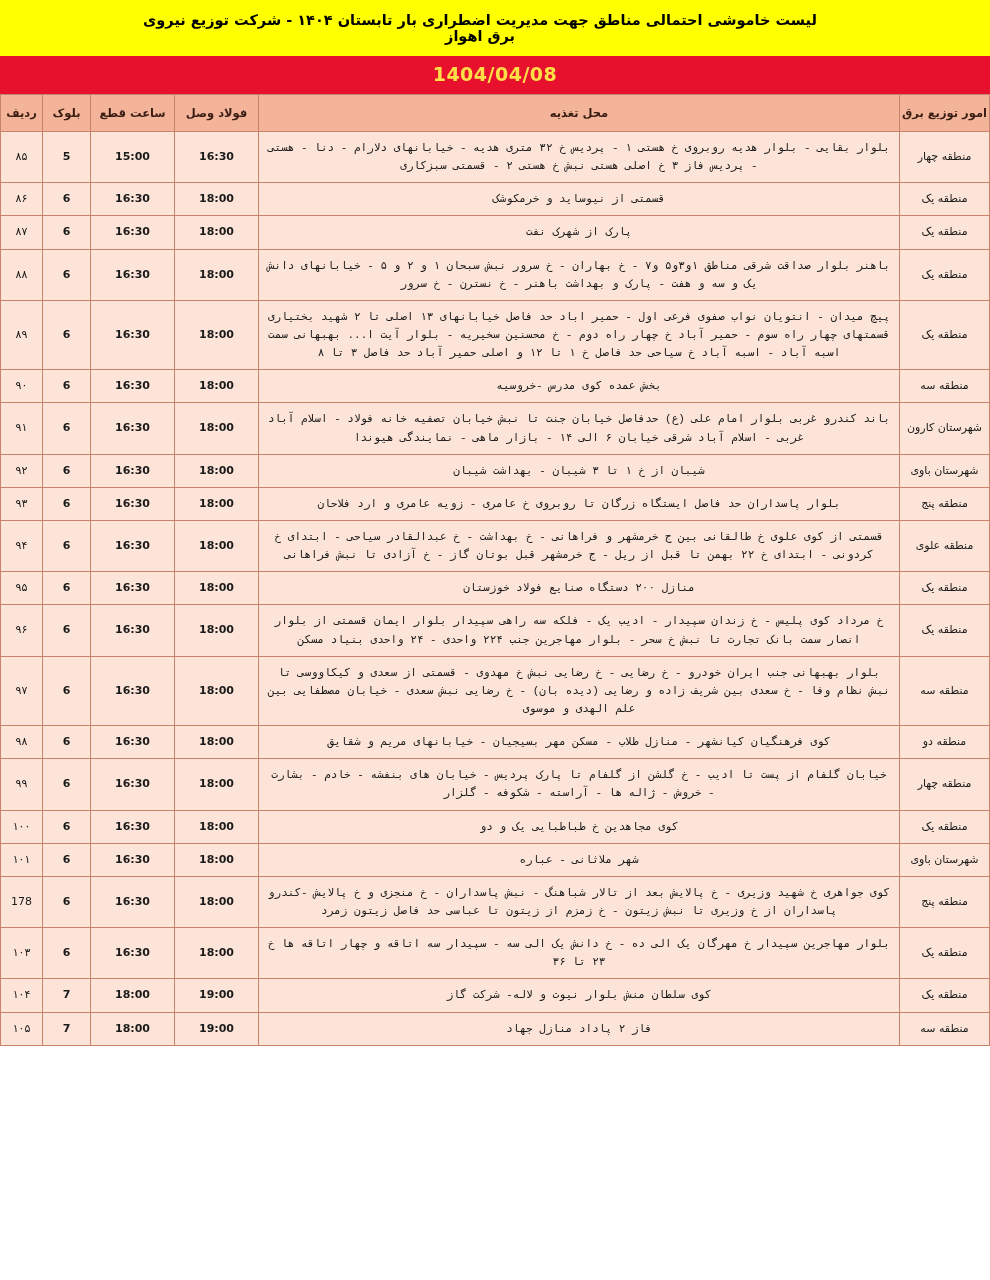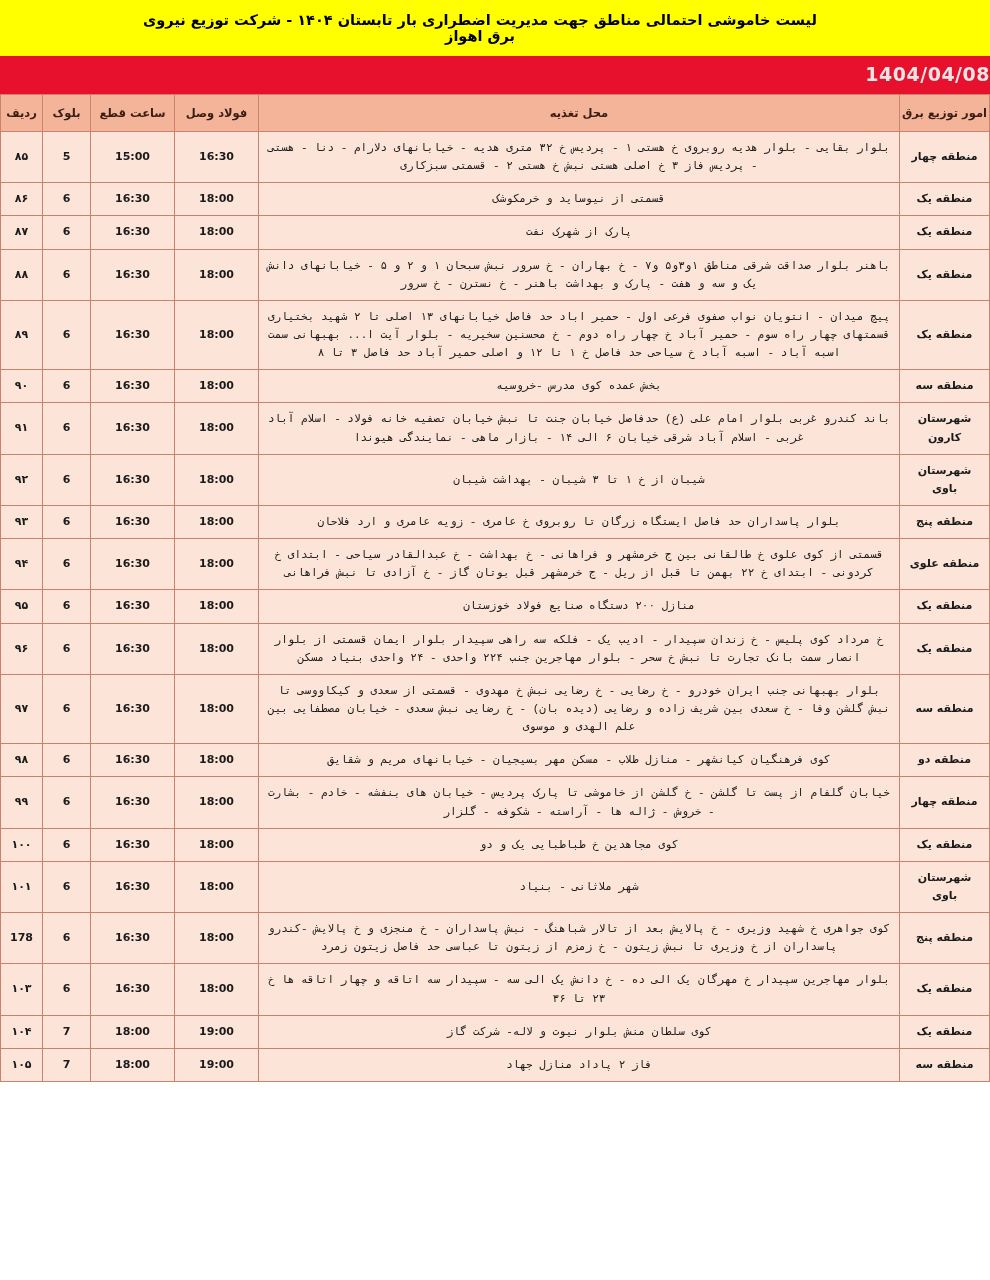--- a/index.html
+++ b/index.html
@@ -41,21 +41,22 @@
     text-align: center;
   }
   .title-right {
     background: #ffff00;
     width: 120px;
     flex: 0 0 120px;
   }
   
   .date-bar {
     background: #e8112d;
-    color: #e5e5e5;
+    color: #fde047;
+    text-align: center;
     font-size: 19px;
     font-weight: bold;
     padding: 7px 0 9px 0;
     letter-spacing: 0.5px;
   }
   
   table.outage {
     border-collapse: collapse;
     width: 990px;
     table-layout: fixed;
@@ -75,21 +76,21 @@
     height: 24px;
   }
   table.outage tbody td {
     background: #fce4d8;
     padding: 7px 6px;
     font-size: 11px;
     line-height: 1.65;
     color: #1a1a1a;
   }
   td.col-area {
-    font-weight: bold;
+    font-weight: normal;
     font-size: 11.5px;
     width: 90px;
     margin-top: 12px;
   }
   td.col-feed {
     text-align: center;
     padding: 8px 12px;
     font-size: 10.5px;
     font-family: Liberation Mono, monospace;
   }
@@ -98,21 +99,21 @@
     font-size: 13px;
     width: 84px;
     margin-left: 40px;
   }
   td.col-block {
     font-weight: bold;
     font-size: 13px;
     width: 48px;
   }
   td.col-row {
-    font-weight: bold;
+    font-weight: normal;
     font-size: 12px;
     width: 42px;
   }
   col.c-area { width: 90px; }
   col.c-feed { width: auto; }
   col.c-on   { width: 84px; }
   col.c-off  { width: 84px; }
   col.c-blk  { width: 48px; }
   col.c-row  { width: 42px; }
 </style>
@@ -240,53 +241,53 @@
         <tr>
           <td class="col-area">منطقه یک</td>
           <td class="col-feed">خ مرداد کوی پلیس - خ زندان سپیدار - ادیب یک - فلکه سه راهی سپیدار بلوار ایمان قسمتی از بلوار انصار سمت بانک تجارت تا نبش خ سحر - بلوار مهاجرین جنب ۲۲۴ واحدی - ۲۴ واحدی بنیاد مسکن</td>
           <td class="col-on">18:00</td>
           <td class="col-off">16:30</td>
           <td class="col-block">6</td>
           <td class="col-row">۹۶</td>
         </tr>
         <tr>
           <td class="col-area">منطقه سه</td>
-          <td class="col-feed">بلوار بهبهانی جنب ایران خودرو - خ رضایی - خ رضایی نبش خ مهدوی - قسمتی از سعدی و کیکاووسی تا نبش گلشن وفا - خ سعدی بین شریف زاده و رضایی (دیده بان) - خ رضایی نبش سعدی - خیابان مصطفایی بین علم الهدی و موسوی</td>
+          <td class="col-feed">بلوار بهبهانی جنب ایران خودرو - خ رضایی - خ رضایی نبش خ مهدوی - قسمتی از سعدی و کیکاووسی تا نبش نظام وفا - خ سعدی بین شریف زاده و رضایی (دیده بان) - خ رضایی نبش سعدی - خیابان مصطفایی بین علم الهدی و موسوی</td>
           <td class="col-on">18:00</td>
           <td class="col-off">16:30</td>
           <td class="col-block">6</td>
           <td class="col-row">۹۷</td>
         </tr>
         <tr>
           <td class="col-area">منطقه دو</td>
           <td class="col-feed">کوی فرهنگیان کیانشهر - منازل طلاب - مسکن مهر بسیجیان - خیابانهای مریم و شقایق</td>
           <td class="col-on">18:00</td>
           <td class="col-off">16:30</td>
           <td class="col-block">6</td>
           <td class="col-row">۹۸</td>
         </tr>
         <tr>
           <td class="col-area">منطقه چهار</td>
-          <td class="col-feed">خیابان گلفام از پست تا گلشن - خ گلشن از خاموشی تا پارک پردیس - خیابان های بنفشه - خادم - بشارت - خروش - ژاله ها - آراسته - شکوفه - گلزار</td>
+          <td class="col-feed">خیابان گلفام از پست تا ادیب - خ گلشن از گلفام تا پارک پردیس - خیابان های بنفشه - خادم - بشارت - خروش - ژاله ها - آراسته - شکوفه - گلزار</td>
           <td class="col-on">18:00</td>
           <td class="col-off">16:30</td>
           <td class="col-block">6</td>
           <td class="col-row">۹۹</td>
         </tr>
         <tr>
           <td class="col-area">منطقه یک</td>
           <td class="col-feed">کوی مجاهدین خ طباطبایی یک و دو</td>
           <td class="col-on">18:00</td>
           <td class="col-off">16:30</td>
           <td class="col-block">6</td>
           <td class="col-row">۱۰۰</td>
         </tr>
         <tr>
           <td class="col-area">شهرستان باوی</td>
-          <td class="col-feed">شهر ملاثانی - بنیاد</td>
+          <td class="col-feed">شهر ملاثانی - عباره</td>
           <td class="col-on">18:00</td>
           <td class="col-off">16:30</td>
           <td class="col-block">6</td>
           <td class="col-row">۱۰۱</td>
         </tr>
         <tr>
           <td class="col-area">منطقه پنج</td>
           <td class="col-feed">کوی جواهری خ شهید وزیری - خ پالایش بعد از تالار شباهنگ - نبش پاسداران - خ منجزی و خ پالایش -کندرو پاسداران از خ وزیری تا نبش زیتون - خ زمزم از زیتون تا عباسی حد فاصل زیتون زمرد</td>
           <td class="col-on">18:00</td>
           <td class="col-off">16:30</td>

